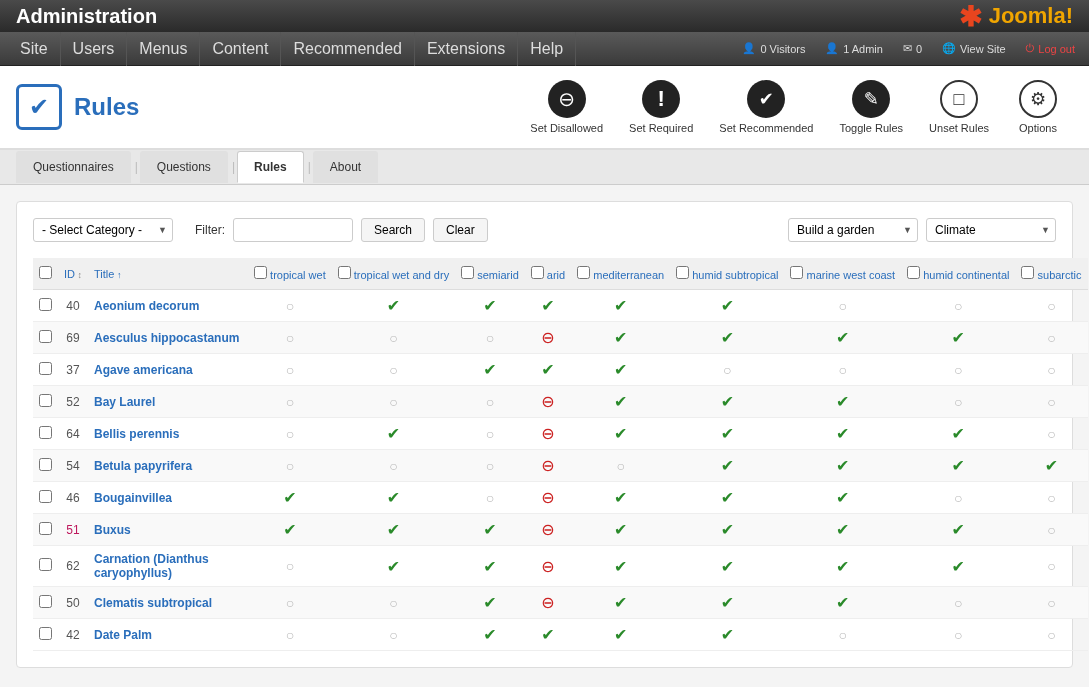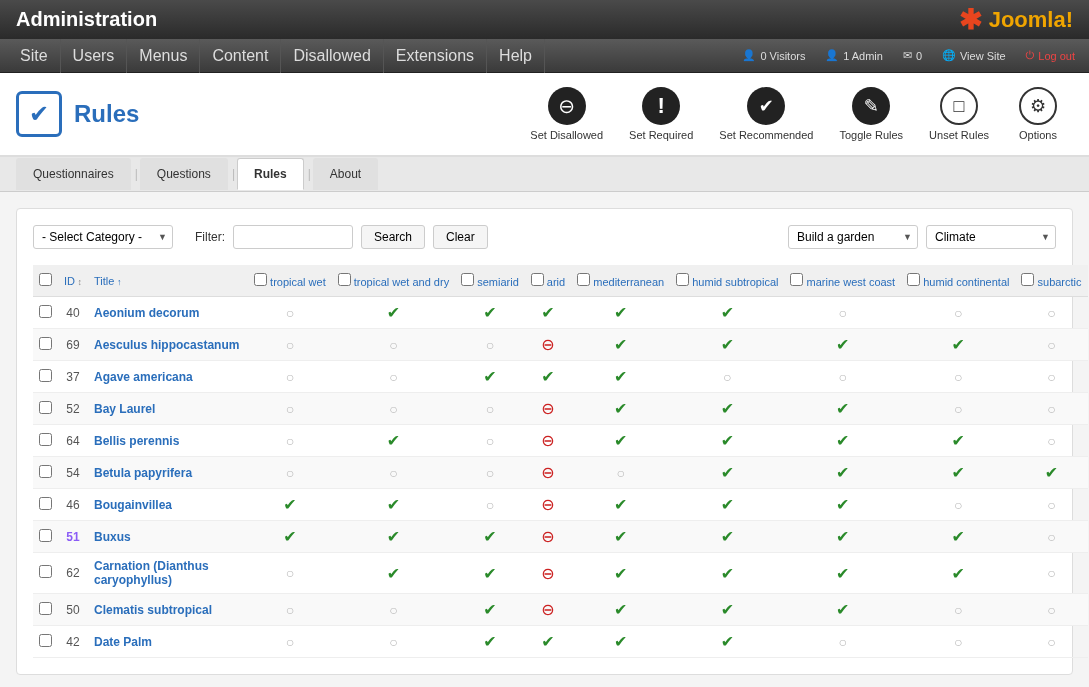--- a/index.html
+++ b/index.html
@@ -2,21 +2,21 @@
 <html><head>
   <meta charset="utf-8">
   <style>
     * { box-sizing: border-box; margin: 0; padding: 0; }
     body { font-family: Arial, sans-serif; font-size: 12px; background: #f4f4f4; }
 
     
     .top-bar {
       background: linear-gradient(to bottom, #4a4a4a, #2a2a2a);
       display: flex; align-items: center; justify-content: space-between;
-      padding: 0 16px; height: 39px; gap: 10px;
+      padding: 0 16px; height: 32px; gap: 10px;
     }
     .top-bar-title { color: #fff; font-size: 20px; font-weight: bold; }
     .joomla-logo { display: flex; align-items: center; color: #f0a500; font-size: 22px; font-weight: bold; }
     .joomla-logo .joomla-icon { color: #e8451e; font-size: 28px; margin-right: 6px; }
 
     
     .nav-bar {
       background: linear-gradient(to bottom, #5a5a5a, #3a3a3a);
       display: flex; align-items: center; height: 34px; padding: 0 8px;
       border-bottom: 1px solid #222;
@@ -138,21 +138,21 @@
   <div class="nav-item">
       <span>Users</span>
     </div>
   <div class="nav-item">
       <span>Menus</span>
     </div>
   <div class="nav-item">
       <span>Content</span>
     </div>
   <div class="nav-item">
-      <span>Disallowed</span>
+      <span>Recommended</span>
     </div>
   <div class="nav-item">
       <span>Extensions</span>
     </div>
   <div class="nav-item">
       <span>Help</span>
     </div>
   <div class="nav-right">
     <div class="nav-right-item">
       <span>👤</span>
@@ -360,21 +360,21 @@
             <td><span class="circle-empty">○</span></td>
             <td><span class="check-red">⊖</span></td>
             <td><span class="check-green">✔</span></td>
             <td><span class="check-green">✔</span></td>
             <td><span class="check-green">✔</span></td>
             <td><span class="circle-empty">○</span></td>
             <td><span class="circle-empty">○</span></td>
   </tr>
           <tr>
     <td><input type="checkbox" style=""></td>
-    <td style="color:#8b5cf6;font-weight:bold;">51</td>
+    <td style="color:#be185d;">51</td>
     <td class="left"><a href="#">Buxus</a></td>
     <td><span class="check-green">✔</span></td>
             <td><span class="check-green">✔</span></td>
             <td><span class="check-green">✔</span></td>
             <td><span class="check-red">⊖</span></td>
             <td><span class="check-green">✔</span></td>
             <td><span class="check-green">✔</span></td>
             <td><span class="check-green">✔</span></td>
             <td><span class="check-green">✔</span></td>
             <td><span class="circle-empty">○</span></td>

